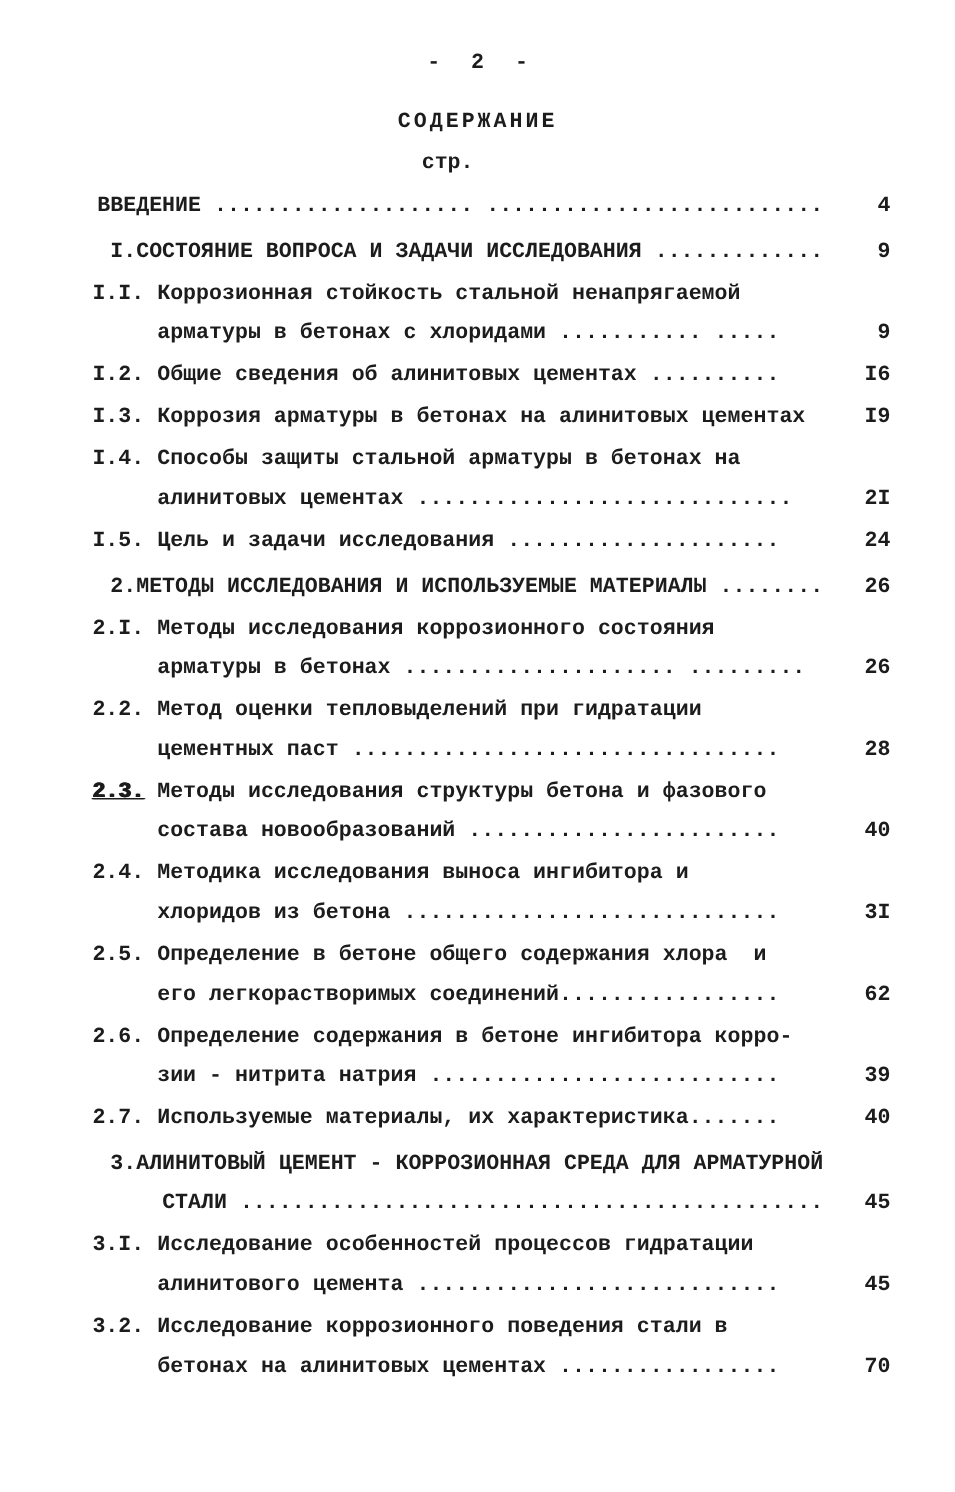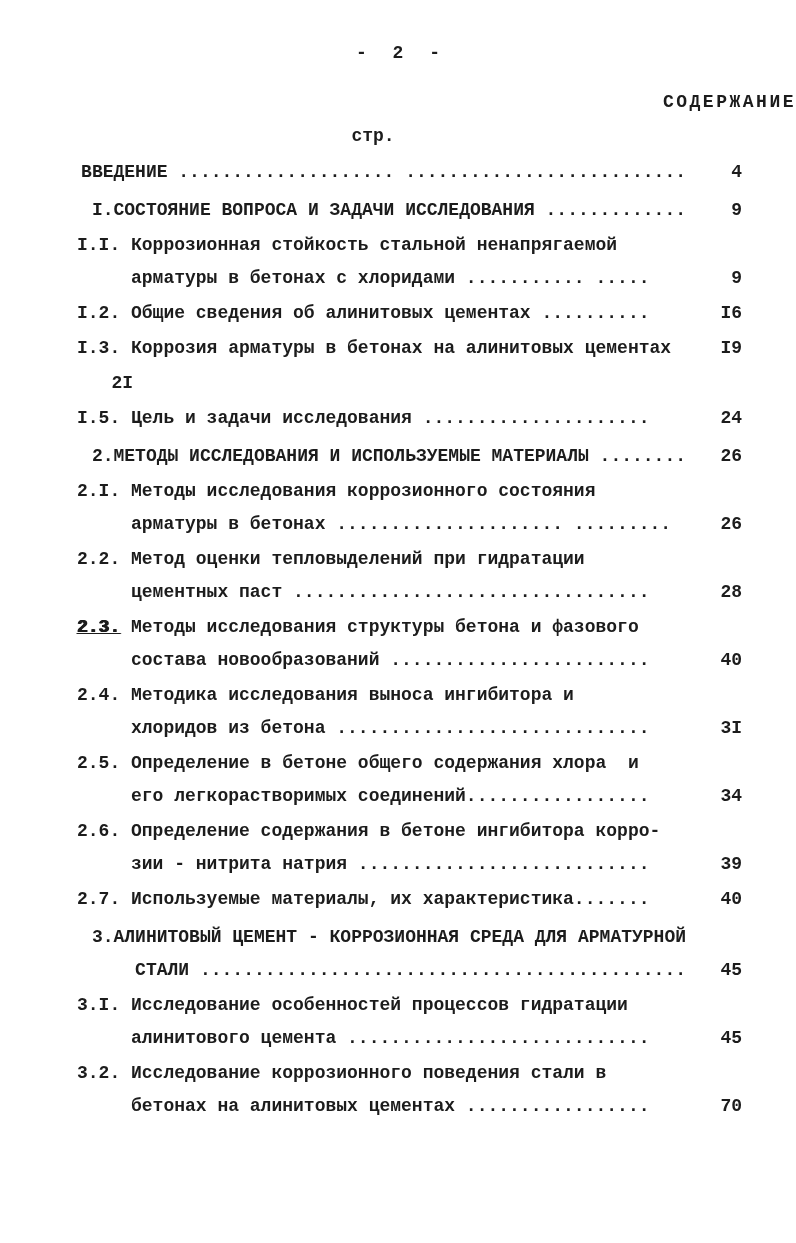--- a/index.html
+++ b/index.html
@@ -17,21 +17,21 @@
   }
   .sheet { width: 796px; height: 1243px; background: #ffffff; }
 
   .page-label {
     text-align: center;
     padding-top: 37px;
     word-spacing: 15px;
     white-space: pre;
   }
   .doc-title {
-    text-align: right;
+    text-align: center;
     letter-spacing: 2.5px;
     margin-top: 16px;
     white-space: pre;
   }
   .col-header {
     text-align: center;
     padding-right: 50px;
     margin-top: 1px;
     white-space: pre;
   }
@@ -94,20 +94,24 @@
         </div>
         <div class="pagecol">I6</div>
       </div>
       <div class="entry level1">
         <div class="body">
           <div class="line first"><span class="num">I.3.</span><span>Коррозия арматуры в бетонах на алинитовых цементах</span></div>
         </div>
         <div class="pagecol">I9</div>
       </div>
       <div class="entry level1">
+        <div class="body">
+          <div class="line first"><span class="num">I.4.</span><span>Способы защиты стальной арматуры в бетонах на</span></div>
+          <div class="line">алинитовых цементах .............................</div>
+        </div>
         <div class="pagecol">2I</div>
       </div>
       <div class="entry level1">
         <div class="body">
           <div class="line first"><span class="num">I.5.</span><span>Цель и задачи исследования .....................</span></div>
         </div>
         <div class="pagecol">24</div>
       </div>
       <div class="entry level0 section">
         <div class="body">
@@ -141,21 +145,21 @@
           <div class="line first"><span class="num">2.4.</span><span>Методика исследования выноса ингибитора и</span></div>
           <div class="line">хлоридов из бетона .............................</div>
         </div>
         <div class="pagecol">3I</div>
       </div>
       <div class="entry level1">
         <div class="body">
           <div class="line first"><span class="num">2.5.</span><span>Определение в бетоне общего содержания хлора  и</span></div>
           <div class="line">его легкорастворимых соединений.................</div>
         </div>
-        <div class="pagecol">34</div>
+        <div class="pagecol">62</div>
       </div>
       <div class="entry level1">
         <div class="body">
           <div class="line first"><span class="num">2.6.</span><span>Определение содержания в бетоне ингибитора корро-</span></div>
           <div class="line">зии - нитрита натрия ...........................</div>
         </div>
         <div class="pagecol">39</div>
       </div>
       <div class="entry level1">
         <div class="body">

